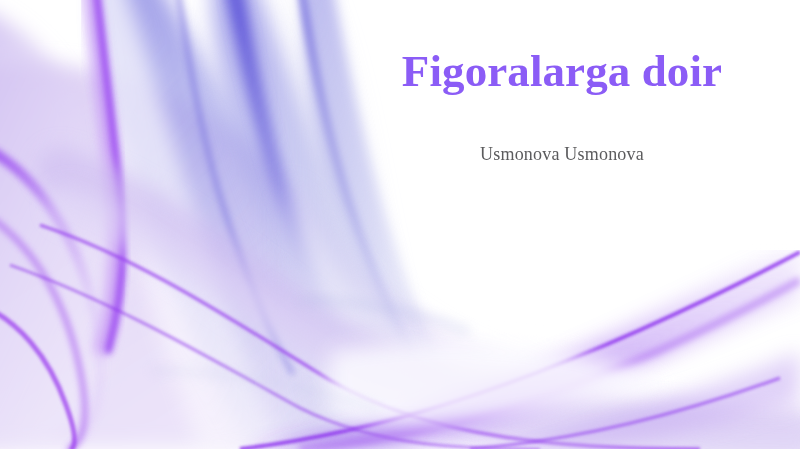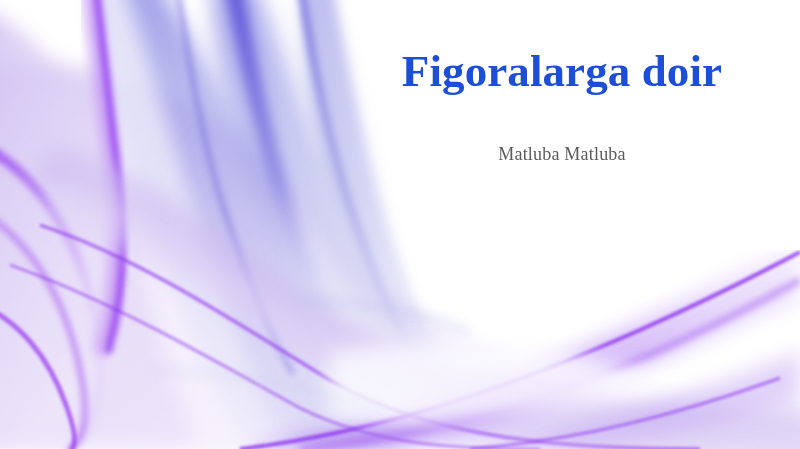--- a/index.html
+++ b/index.html
@@ -28,21 +28,21 @@
     top: 46px;
     width: 420px;
     text-align: center;
     z-index: 5;
   }
   #title {
     font-family: "Liberation Serif", serif;
     font-weight: bold;
     font-size: 45px;
     line-height: 50px;
-    color: #1d4ed8;
+    color: #8b5cf6;
     letter-spacing: 0.1px;
     margin: 0;
     white-space: nowrap;
   }
   #title .tline { display: block; }
   #subtitle {
     margin: 0;
     padding-top: 47px;
     font-family: "Liberation Serif", serif;
     font-weight: normal;
@@ -176,16 +176,16 @@
     <rect x="380" y="0" width="420" height="250" fill="url(#gFadeRight)"></rect>
     <rect x="430" y="0" width="370" height="210" fill="#ffffff" opacity="0.92"></rect>
 
     <path d="M 400,-10 L 800,-10 L 800,230 C 640,225 500,180 420,90 Z" fill="#ffffff" opacity="0.88" filter="url(#soft18)"></path>
   </svg>
 
   <div id="text-block">
     <h1 id="title">
       <span class="tline">Figoralarga doir</span>
     </h1>
-    <p id="subtitle">Matluba Matluba</p>
+    <p id="subtitle">Usmonova Usmonova</p>
   </div>
 
 </div>
 
 </body></html>

